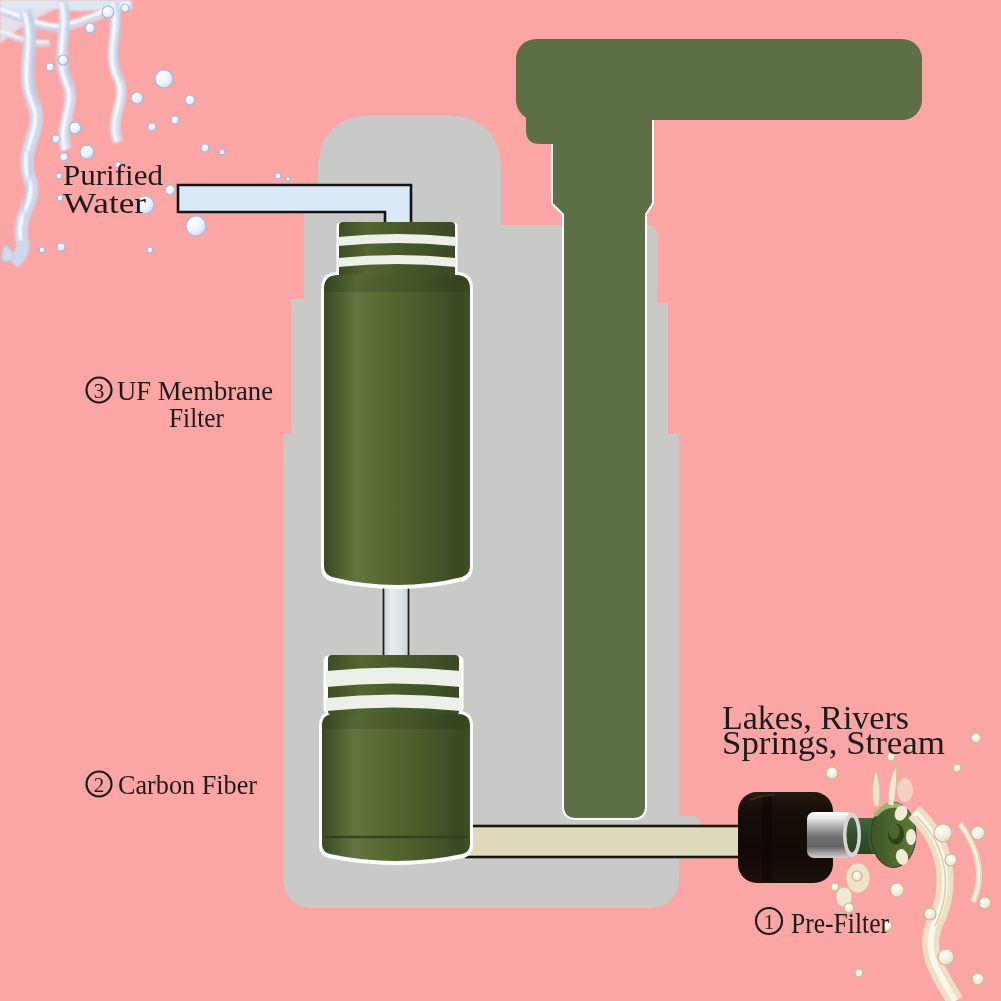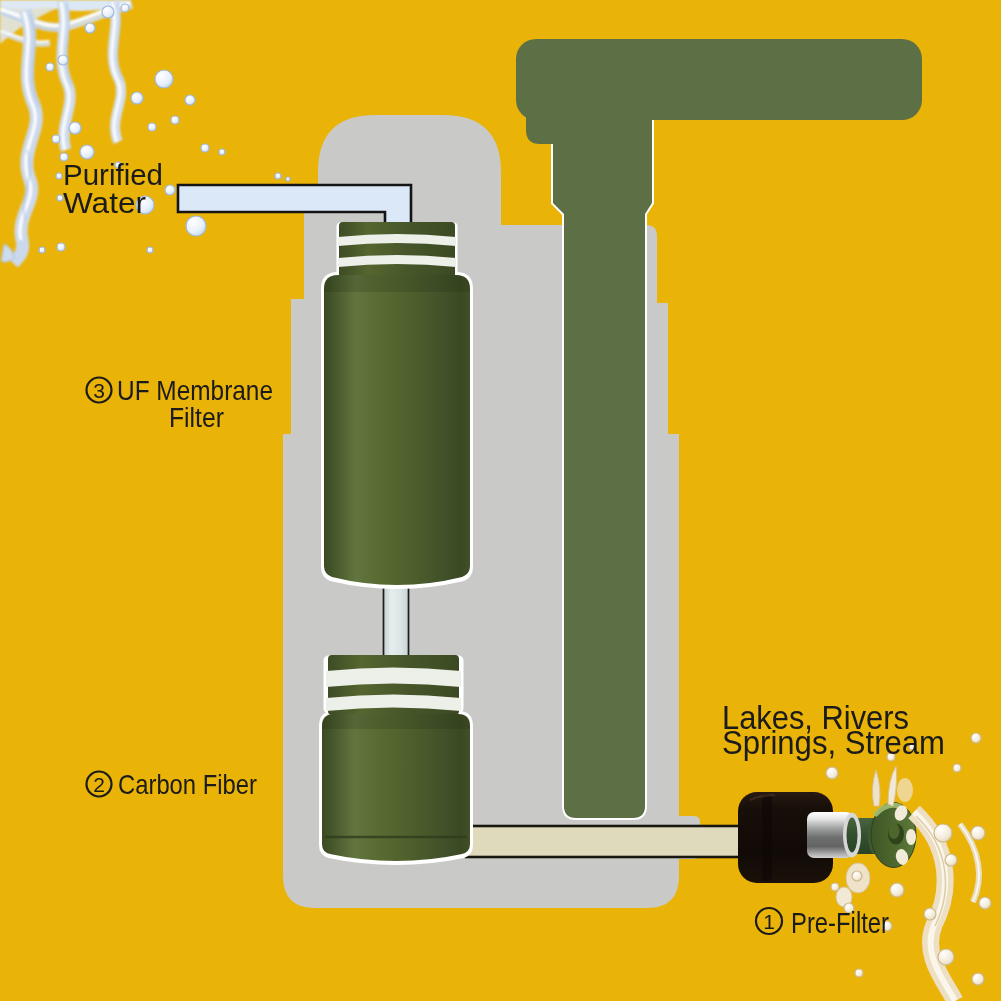--- a/index.html
+++ b/index.html
@@ -1,17 +1,17 @@
 <!DOCTYPE html>
 <html><head>
 <meta charset="utf-8">
 <style>
   html,body{margin:0;padding:0;background:#fff;}
-  #stage{position:relative;width:1001px;height:1001px;overflow:hidden;background:#eab308;
-         font-family:Liberation Sans, sans-serif;}
+  #stage{position:relative;width:1001px;height:1001px;overflow:hidden;background:#fca5a5;
+         font-family:Liberation Serif, serif;}
   svg{display:block;}
 </style>
 </head>
 <body>
 <div id="stage">
 <svg width="1001" height="1001" viewBox="0 0 1001 1001">
 <defs>
   <linearGradient id="cyl" x1="0" y1="0" x2="1" y2="0">
     <stop offset="0" stop-color="#3a4922"></stop>
     <stop offset="0.07" stop-color="#46572b"></stop>

